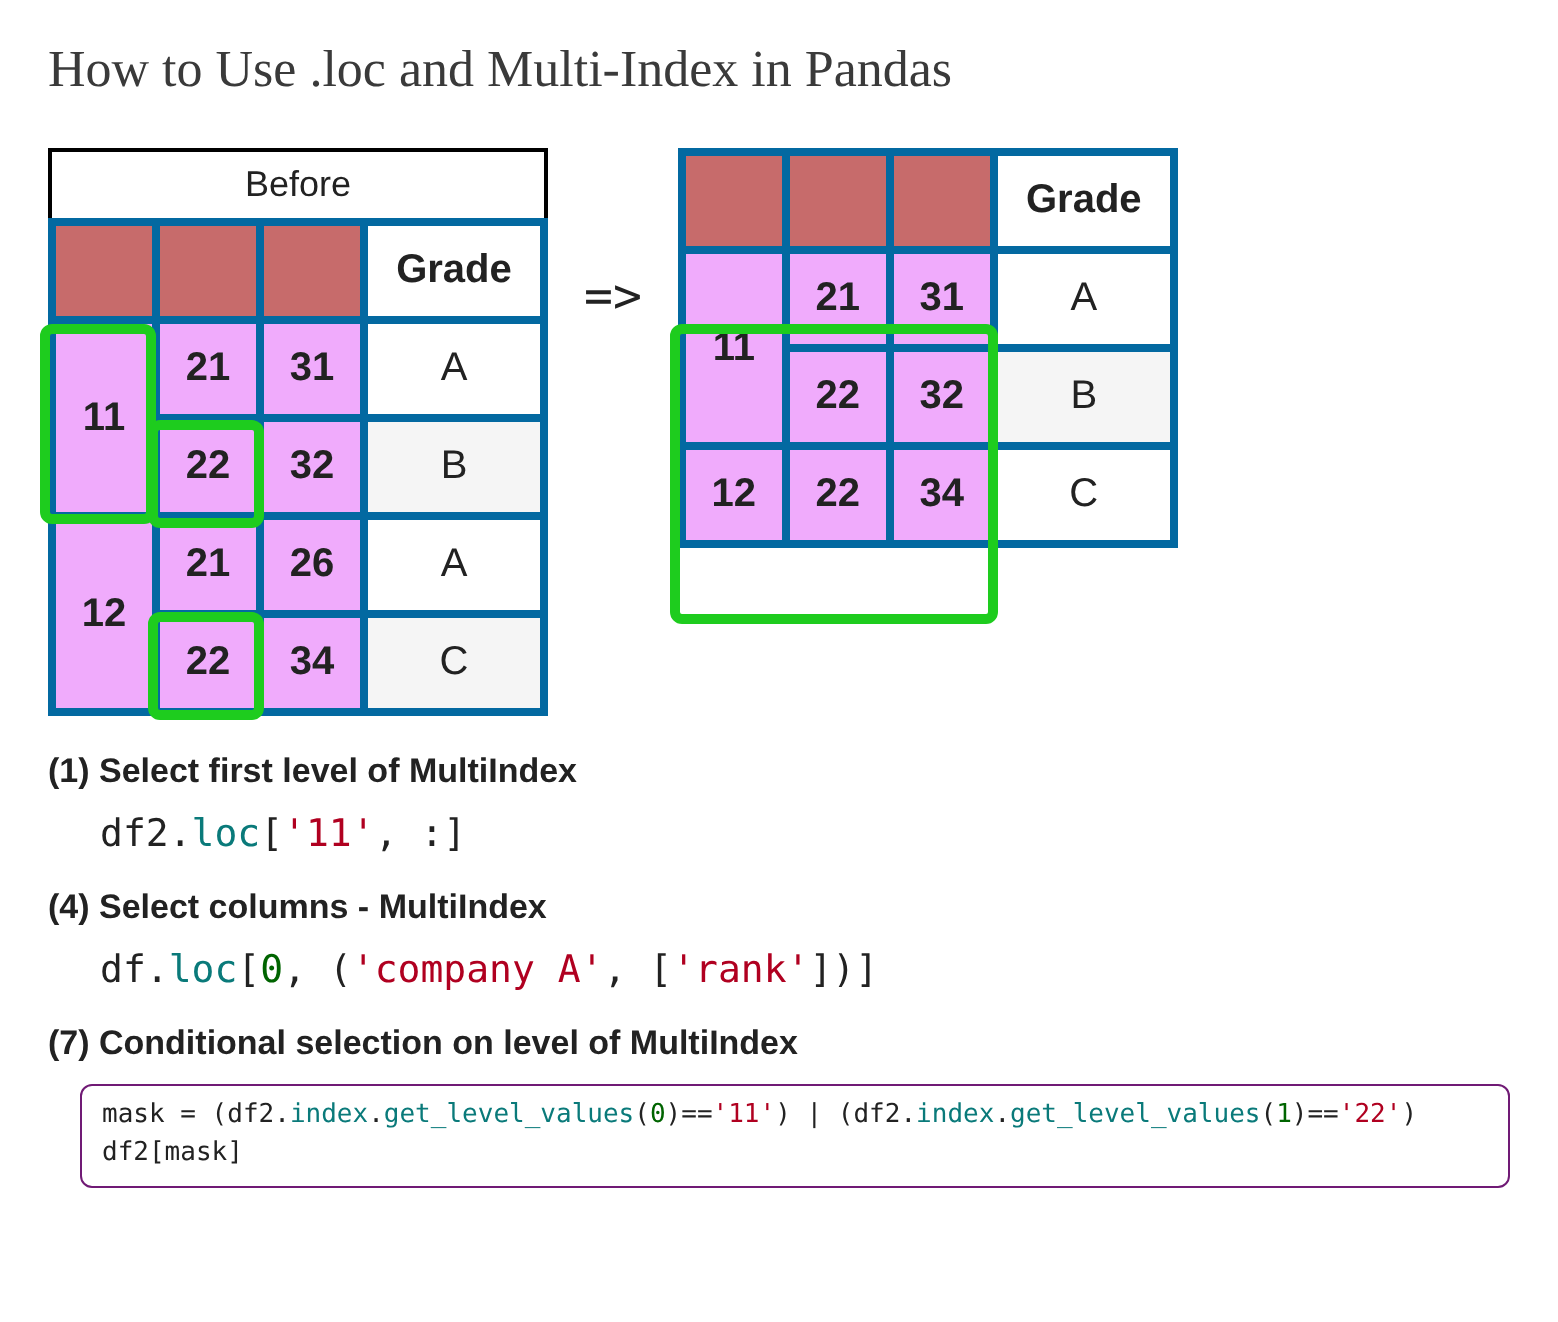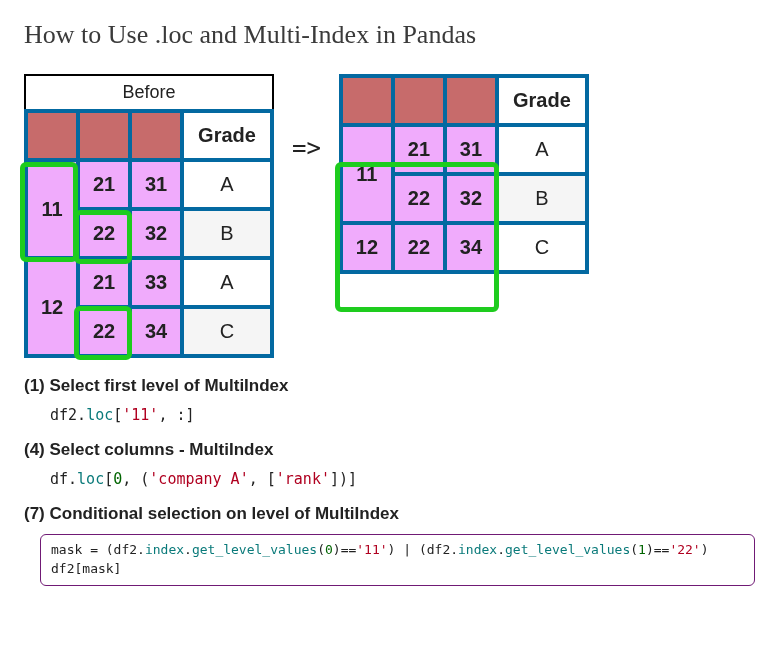--- a/index.html
+++ b/index.html
@@ -80,21 +80,21 @@
     border-radius: 6px;
     pointer-events: none;
   }
   .step {
     font-size: 17px;
     font-weight: bold;
     margin: 16px 0 10px 0;
   }
   pre {
     font-family: "DejaVu Sans Mono", Consolas, monospace;
-    font-size: 15px;
+    font-size: 19px;
     margin: 8px 0 12px 26px;
     white-space: pre;
   }
   .code-box {
     border: 1px solid #701a75;
     border-radius: 6px;
     padding: 6px 10px;
     margin: 6px 0 0 16px;
     font-family: "DejaVu Sans Mono", Consolas, monospace;
     font-size: 13px;
@@ -129,21 +129,21 @@
         <td class="val">A</td>
       </tr>
       <tr>
         <td class="idx">22</td>
         <td class="idx">32</td>
         <td class="val val-alt">B</td>
       </tr>
       <tr>
         <td class="idx" rowspan="2">12</td>
         <td class="idx">21</td>
-        <td class="idx">33</td>
+        <td class="idx">26</td>
         <td class="val">A</td>
       </tr>
       <tr>
         <td class="idx">22</td>
         <td class="idx">34</td>
         <td class="val val-alt">C</td>
       </tr>
     </tbody>
       </table>
 

